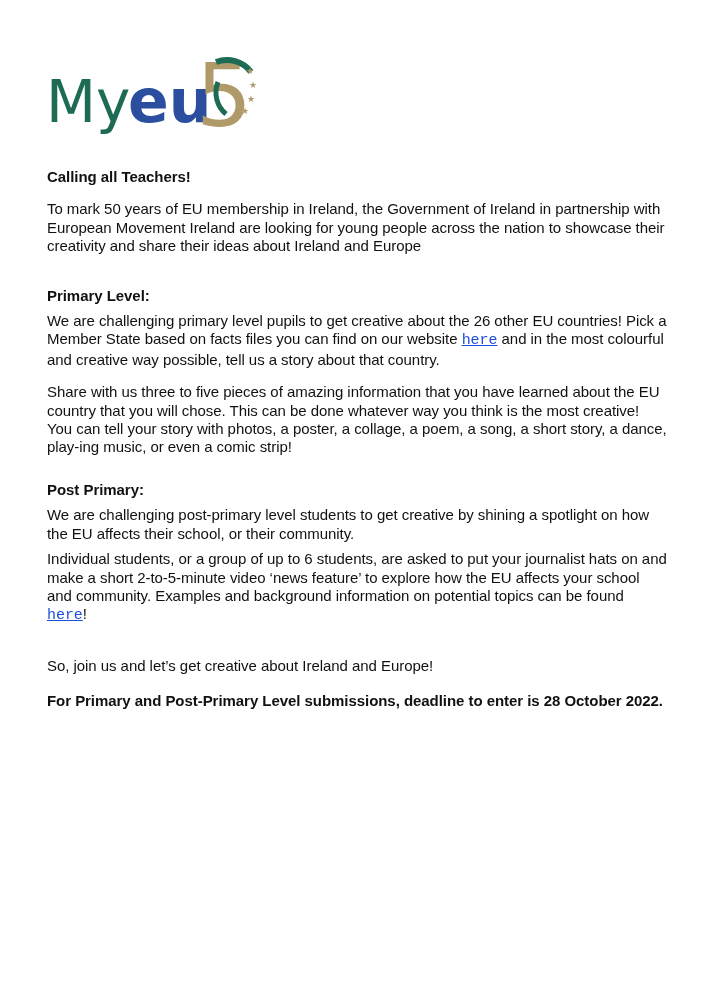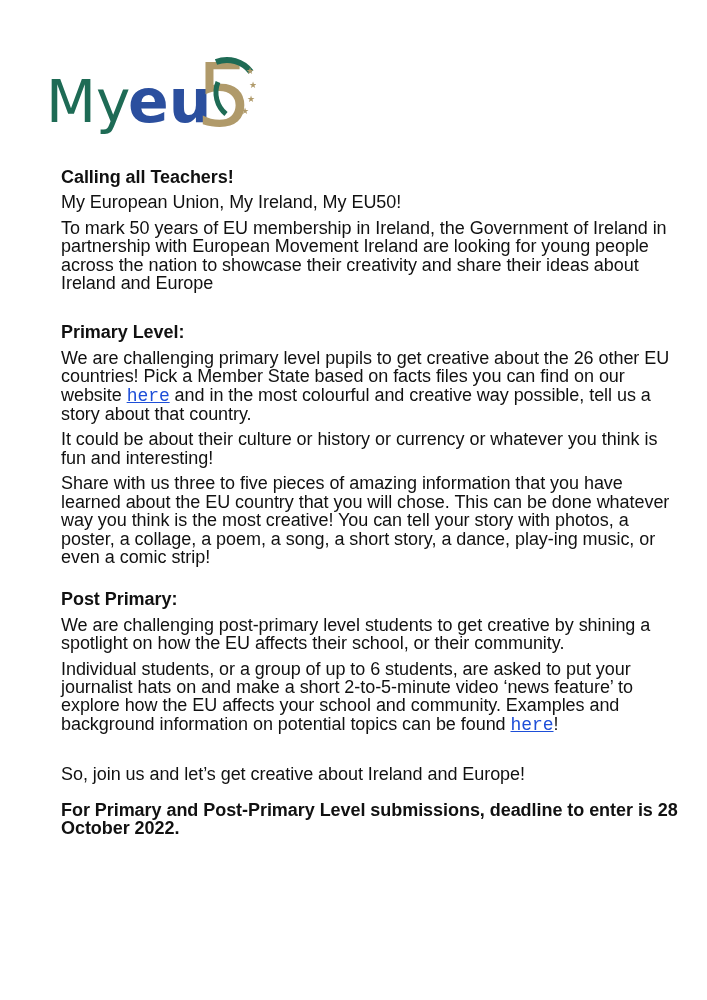--- a/index.html
+++ b/index.html
@@ -1,20 +1,20 @@
 <!DOCTYPE html>
 <html><head>
 <meta charset="utf-8">
 <style>
   html, body { margin: 0; padding: 0; background: #ffffff; }
   body { width: 707px; height: 1000px; position: relative; overflow: hidden;
          font-family: "Liberation Sans", sans-serif; color: #111111; }
   .logo { position: absolute; left: 46px; top: 42px; width: 210px; height: 92px; }
-  .content { position: absolute; left: 61px; top: 168px; width: 620px;
-             font-size: 18px; line-height: 18.4px; letter-spacing: -0.05px; }
+  .content { position: absolute; left: 47px; top: 168px; width: 620px;
+             font-size: 15px; line-height: 18.4px; letter-spacing: -0.05px; }
   .content p { margin: 0; }
   .h { font-weight: bold; }
   .gap-s { height: 7px; }
   .gap-l { height: 24px; }
   a { color: #1d4ed8; text-decoration: underline; font-family: Liberation Mono, monospace; }
   b { font-weight: bold; }
 </style>
 </head>
 <body>
 
@@ -32,31 +32,29 @@
       <text x="195" y="72">★</text>
       <text x="185" y="80">★</text>
       <text x="175" y="84">★</text>
     </g>
   </svg>
 </div>
 
 <div class="content">
   <p class="h">Calling all Teachers!</p>
   <div class="gap-s"></div>
-  <p>My European Union, My Ireland, My EU50!</p>
   <div class="gap-s"></div>
   <p>To mark 50 years of EU membership in Ireland, the Government of Ireland in partnership with European Movement Ireland are looking for young people across the nation to showcase their creativity and share their ideas about Ireland and Europe</p>
   <div class="gap-s"></div>
 
   <div class="gap-l"></div>
   <p class="h">Primary Level:</p>
   <div class="gap-s"></div>
   <p><span>We are challenging primary level pupils to get creative about the 26 other EU countries! Pick a Member State based on facts files you can find on our website </span><a href="#">here</a><span> and in the most colourful and creative way possible, tell us a story about that country.</span></p>
   <div class="gap-s"></div>
-  <p>It could be about their culture or history or currency or whatever you think is fun and interesting!</p>
   <div class="gap-s"></div>
   <p>Share with us three to five pieces of amazing information that you have learned about the EU country that you will chose. This can be done whatever way you think is the most creative! You can tell your story with photos, a poster, a collage, a poem, a song, a short story, a dance, play-ing music, or even a comic strip!</p>
 
   <div class="gap-l"></div>
   <p class="h">Post Primary:</p>
   <div class="gap-s"></div>
   <p>We are challenging post-primary level students to get creative by shining a spotlight on how the EU affects their school, or their community.</p>
   <div class="gap-s"></div>
   <p><span>Individual students, or a group of up to 6 students, are asked to put your journalist hats on and make a short 2-to-5-minute video ‘news feature’ to explore how the EU affects your school and community. Examples and background information on potential topics can be found </span><a href="#">here</a><span>!</span></p>
   <div class="gap-s"></div>

